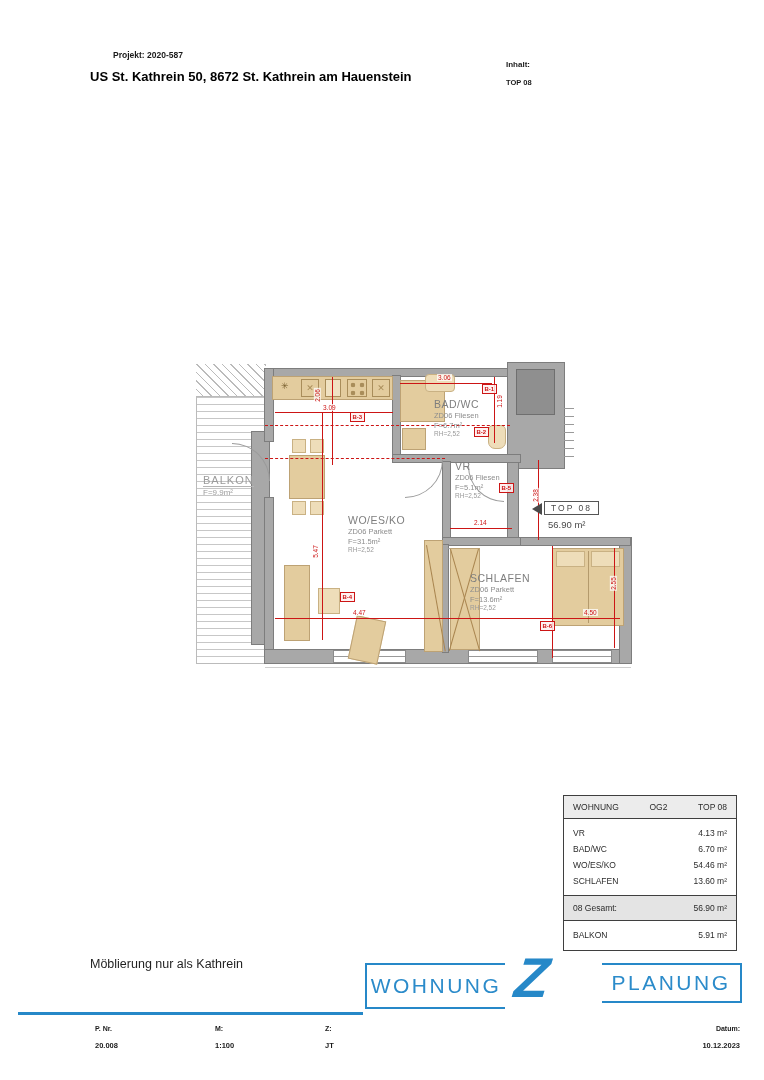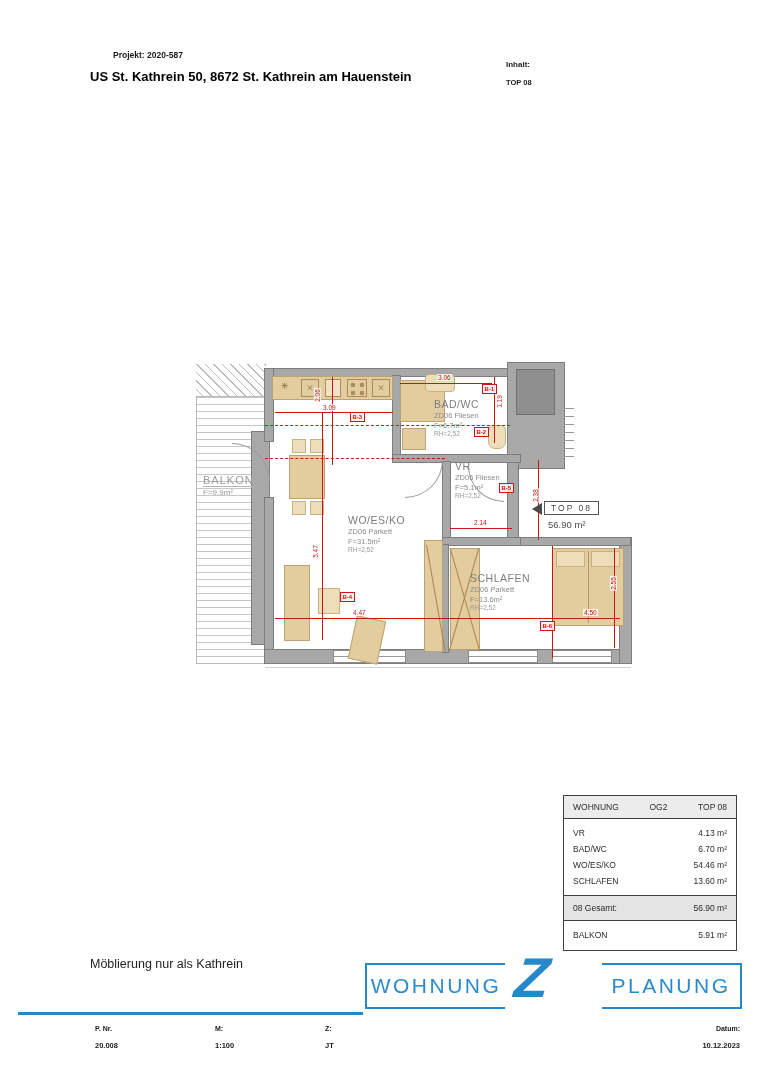--- a/index.html
+++ b/index.html
@@ -240,21 +240,21 @@
 </div>
 
 <div class="abs" style="left:90px;top:956px;">
   <div class="tb-line">Möblierung nur als Kathrein</div>
 </div>
 <div class="abs blue-rule" style="left:18px;top:1012px;width:345px;"></div>
 
 <div class="abs" style="left:365px;top:950px;width:378px;height:66px;">
   <div class="abs logo-box" style="left:0;top:13px;width:140px;height:46px;border-right:none;">WOHNUNG</div>
   <div class="abs logo-z" style="left:150px;top:0px;">Z</div>
-  <div class="abs logo-box" style="left:237px;top:13px;width:140px;height:46px;border-left:none;">PLANUNG</div>
+  <div class="abs logo-box" style="left:237px;top:13px;width:140px;height:40px;border-left:none;">PLANUNG</div>
 </div>
 
 <div class="abs foot-label" style="left:95px;top:1025px;">P. Nr.</div>
 <div class="abs foot-value" style="left:95px;top:1041px;">20.008</div>
 <div class="abs foot-label" style="left:215px;top:1025px;">M:</div>
 <div class="abs foot-value" style="left:215px;top:1041px;">1:100</div>
 <div class="abs foot-label" style="left:325px;top:1025px;">Z:</div>
 <div class="abs foot-value" style="left:325px;top:1041px;">JT</div>
 <div class="abs foot-label" style="left:600px;top:1025px;width:140px;text-align:right;">Datum:</div>
 <div class="abs foot-value" style="left:600px;top:1041px;width:140px;text-align:right;">10.12.2023</div>

